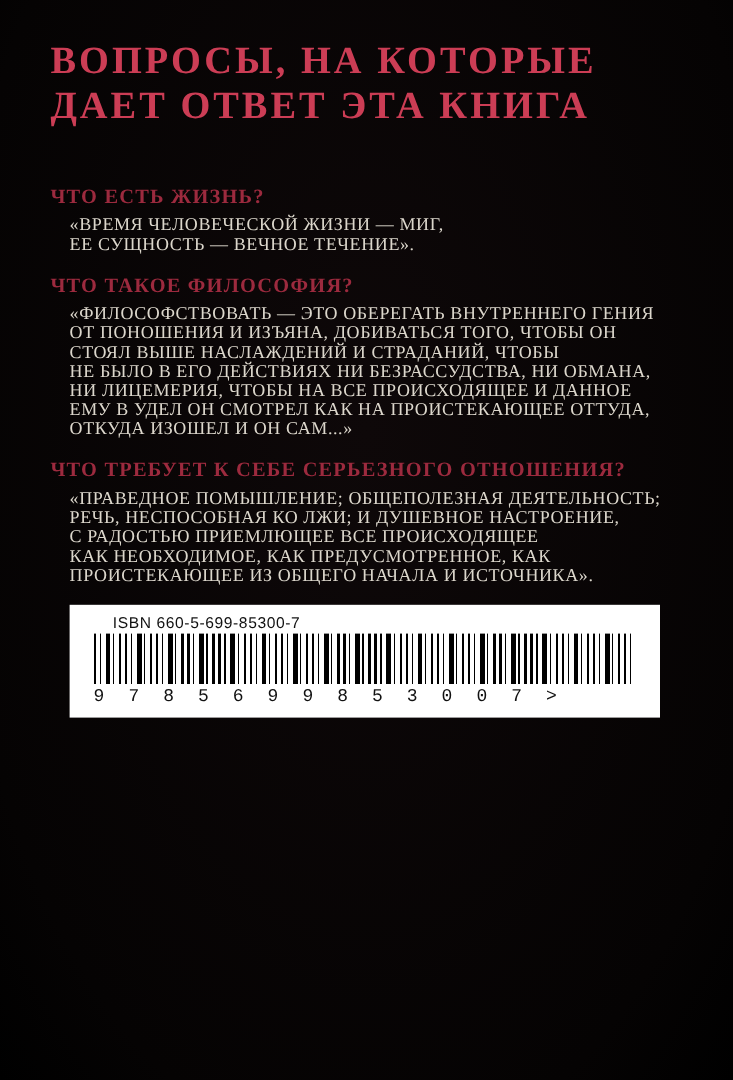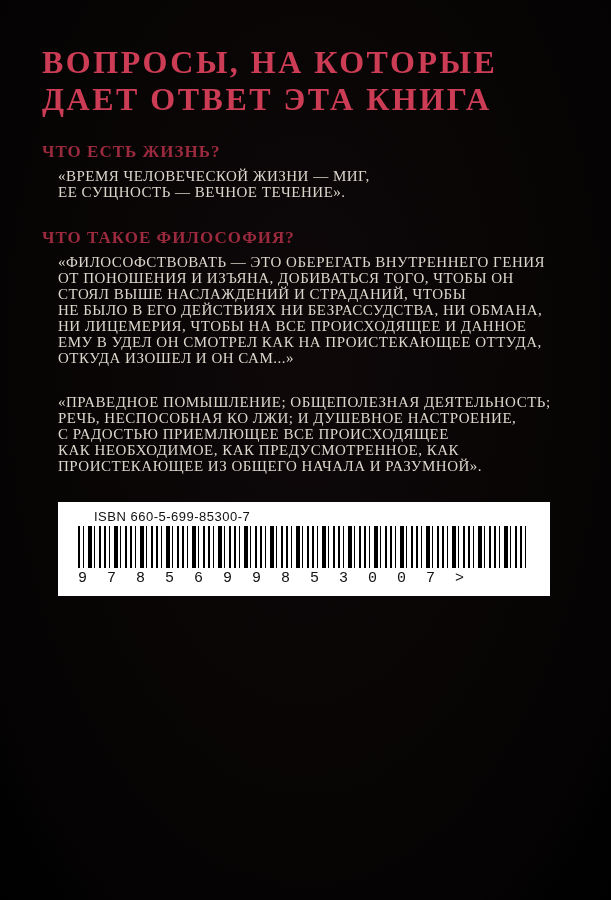--- a/index.html
+++ b/index.html
@@ -5,36 +5,36 @@
   html, body {
     margin: 0;
     padding: 0;
     background: #000;
   }
   .cover {
     position: relative;
     width: 611px;
     height: 900px;
     box-sizing: border-box;
-    padding: 44px 40px 0 42px;
+    padding: 32px 40px 0 42px;
     background: radial-gradient(ellipse at 50% 40%, #0e0809 0%, #050303 80%, #000 100%);
     font-family: "Liberation Serif", serif;
     overflow: hidden;
   }
   .title {
     margin: 0;
     color: #cc3d55;
     font-size: 32px;
     line-height: 37px;
     font-weight: 700;
     letter-spacing: 2.5px;
     white-space: pre;
   }
-  .section { margin-top: 28px; }
-  .section.first { margin-top: 24px; }
+  .section { margin-top: 16px; }
+  .section.first { margin-top: 48px; }
   .heading {
     color: #9c2a3e;
     font-size: 17px;
     line-height: 20px;
     font-weight: 700;
     letter-spacing: 1px;
     white-space: pre;
   }
   .quote {
     margin: 6px 0 0 16px;
@@ -101,25 +101,26 @@
     <div class="quote">«ФИЛОСОФСТВОВАТЬ — ЭТО ОБЕРЕГАТЬ ВНУТРЕННЕГО ГЕНИЯ
 ОТ ПОНОШЕНИЯ И ИЗЪЯНА, ДОБИВАТЬСЯ ТОГО, ЧТОБЫ ОН
 СТОЯЛ ВЫШЕ НАСЛАЖДЕНИЙ И СТРАДАНИЙ, ЧТОБЫ
 НЕ БЫЛО В ЕГО ДЕЙСТВИЯХ НИ БЕЗРАССУДСТВА, НИ ОБМАНА,
 НИ ЛИЦЕМЕРИЯ, ЧТОБЫ НА ВСЕ ПРОИСХОДЯЩЕЕ И ДАННОЕ
 ЕМУ В УДЕЛ ОН СМОТРЕЛ КАК НА ПРОИСТЕКАЮЩЕЕ ОТТУДА,
 ОТКУДА ИЗОШЕЛ И ОН САМ...»</div>
   </div>
 
   <div class="section">
+    <div class="heading">ЧТО ТРЕБУЕТ К СЕБЕ СЕРЬЕЗНОГО ОТНОШЕНИЯ?</div>
     <div class="quote">«ПРАВЕДНОЕ ПОМЫШЛЕНИЕ; ОБЩЕПОЛЕЗНАЯ ДЕЯТЕЛЬНОСТЬ;
 РЕЧЬ, НЕСПОСОБНАЯ КО ЛЖИ; И ДУШЕВНОЕ НАСТРОЕНИЕ,
 С РАДОСТЬЮ ПРИЕМЛЮЩЕЕ ВСЕ ПРОИСХОДЯЩЕЕ
 КАК НЕОБХОДИМОЕ, КАК ПРЕДУСМОТРЕННОЕ, КАК
-ПРОИСТЕКАЮЩЕЕ ИЗ ОБЩЕГО НАЧАЛА И РАЗУМНОЙ».</div>
+ПРОИСТЕКАЮЩЕЕ ИЗ ОБЩЕГО НАЧАЛА И ИСТОЧНИКА».</div>
   </div>
 
   <div class="section">
   </div>
 
   <div class="barcode-panel">
     <div class="isbn">ISBN 660-5-699-85300-7</div>
     <div class="bars"></div>
     <div class="barcode-number">9785699853007&gt;</div>
   </div>

